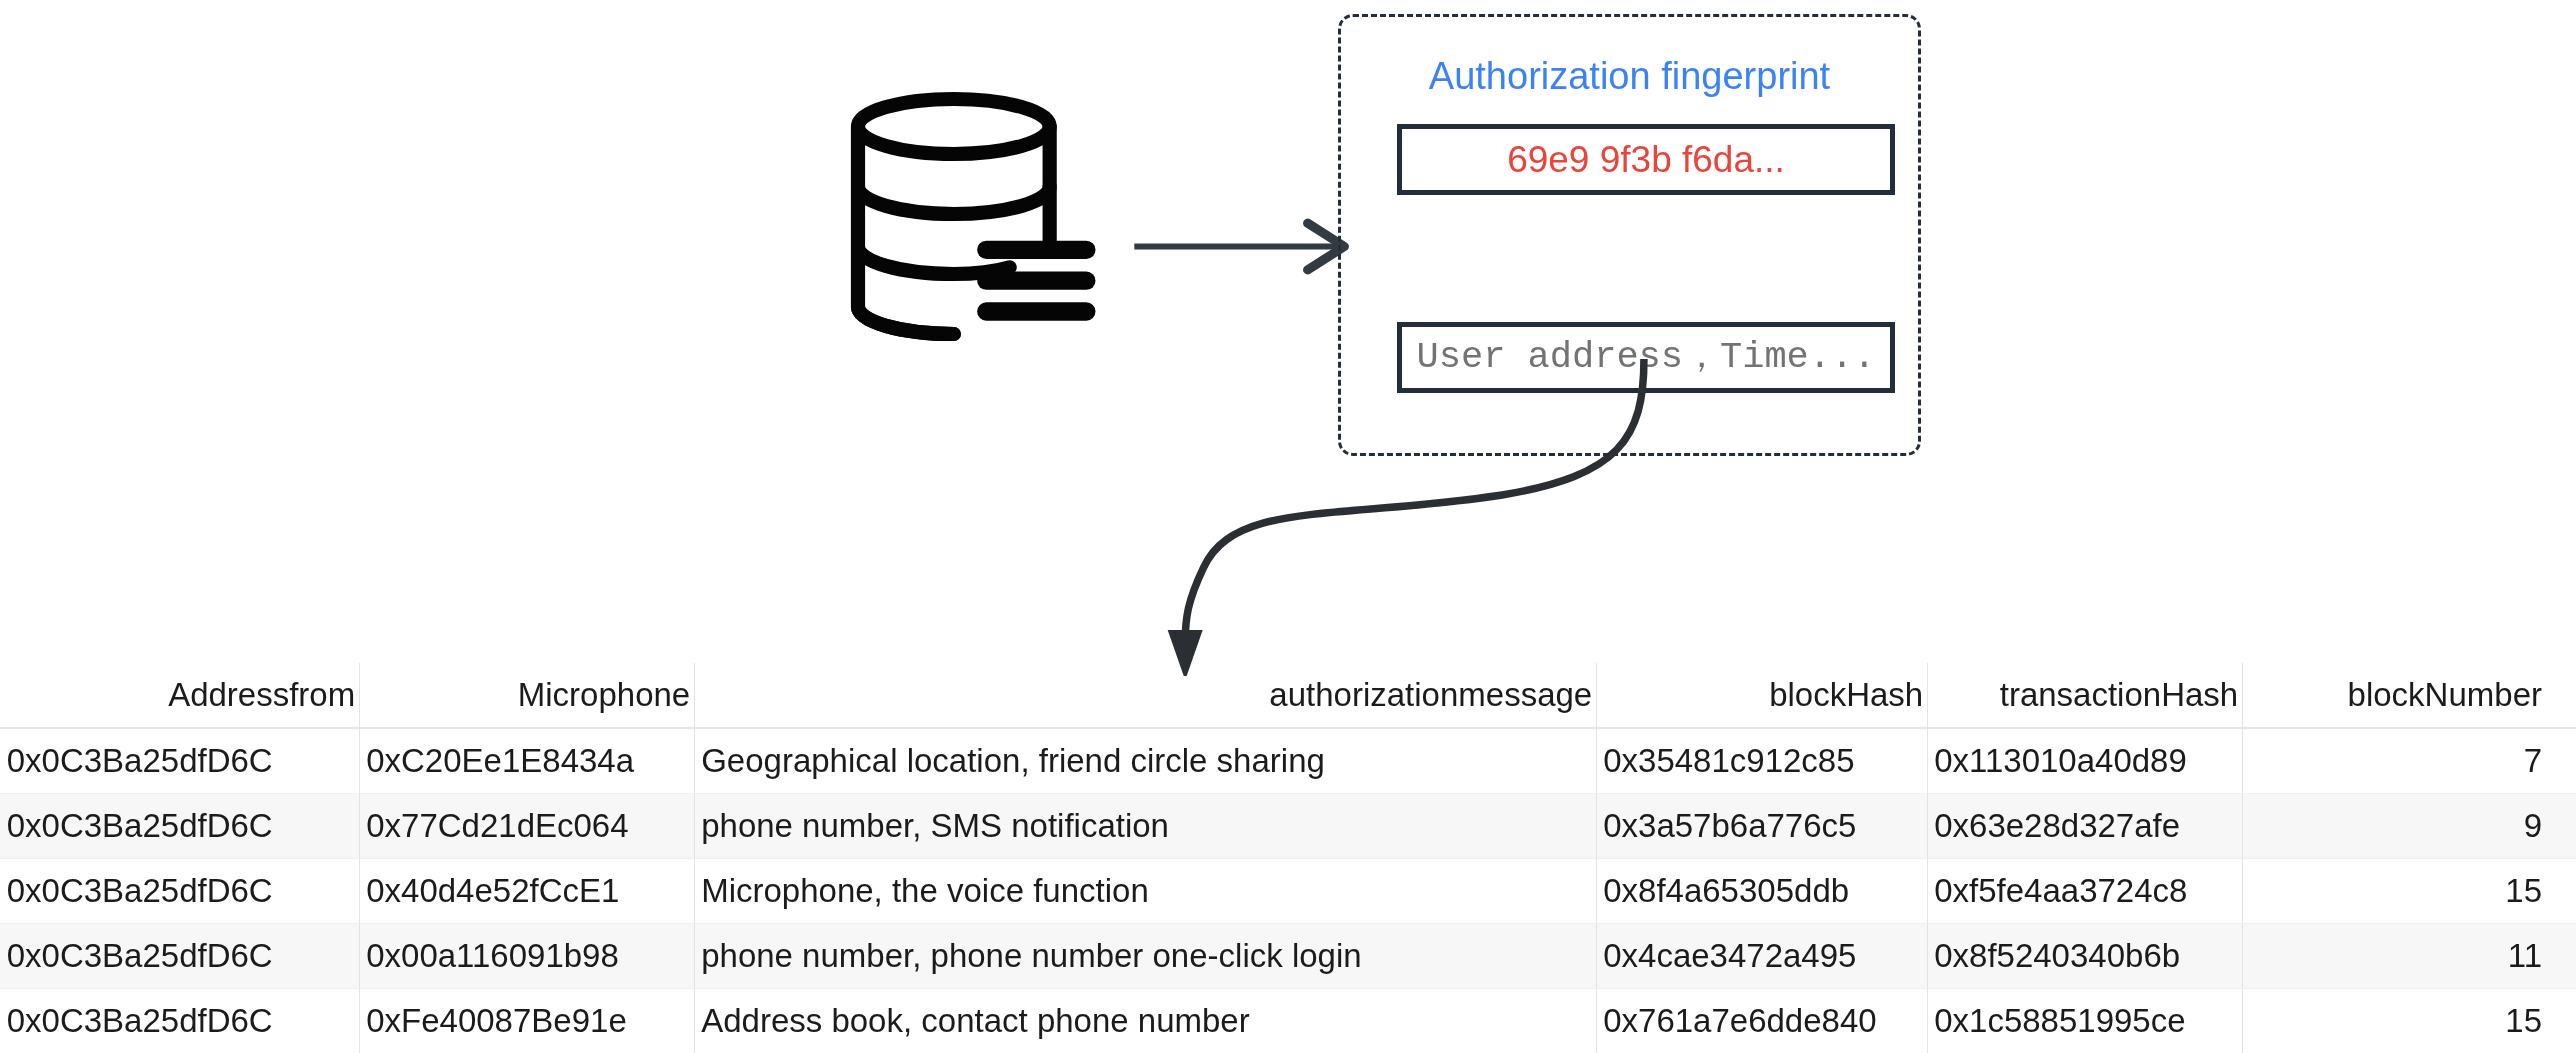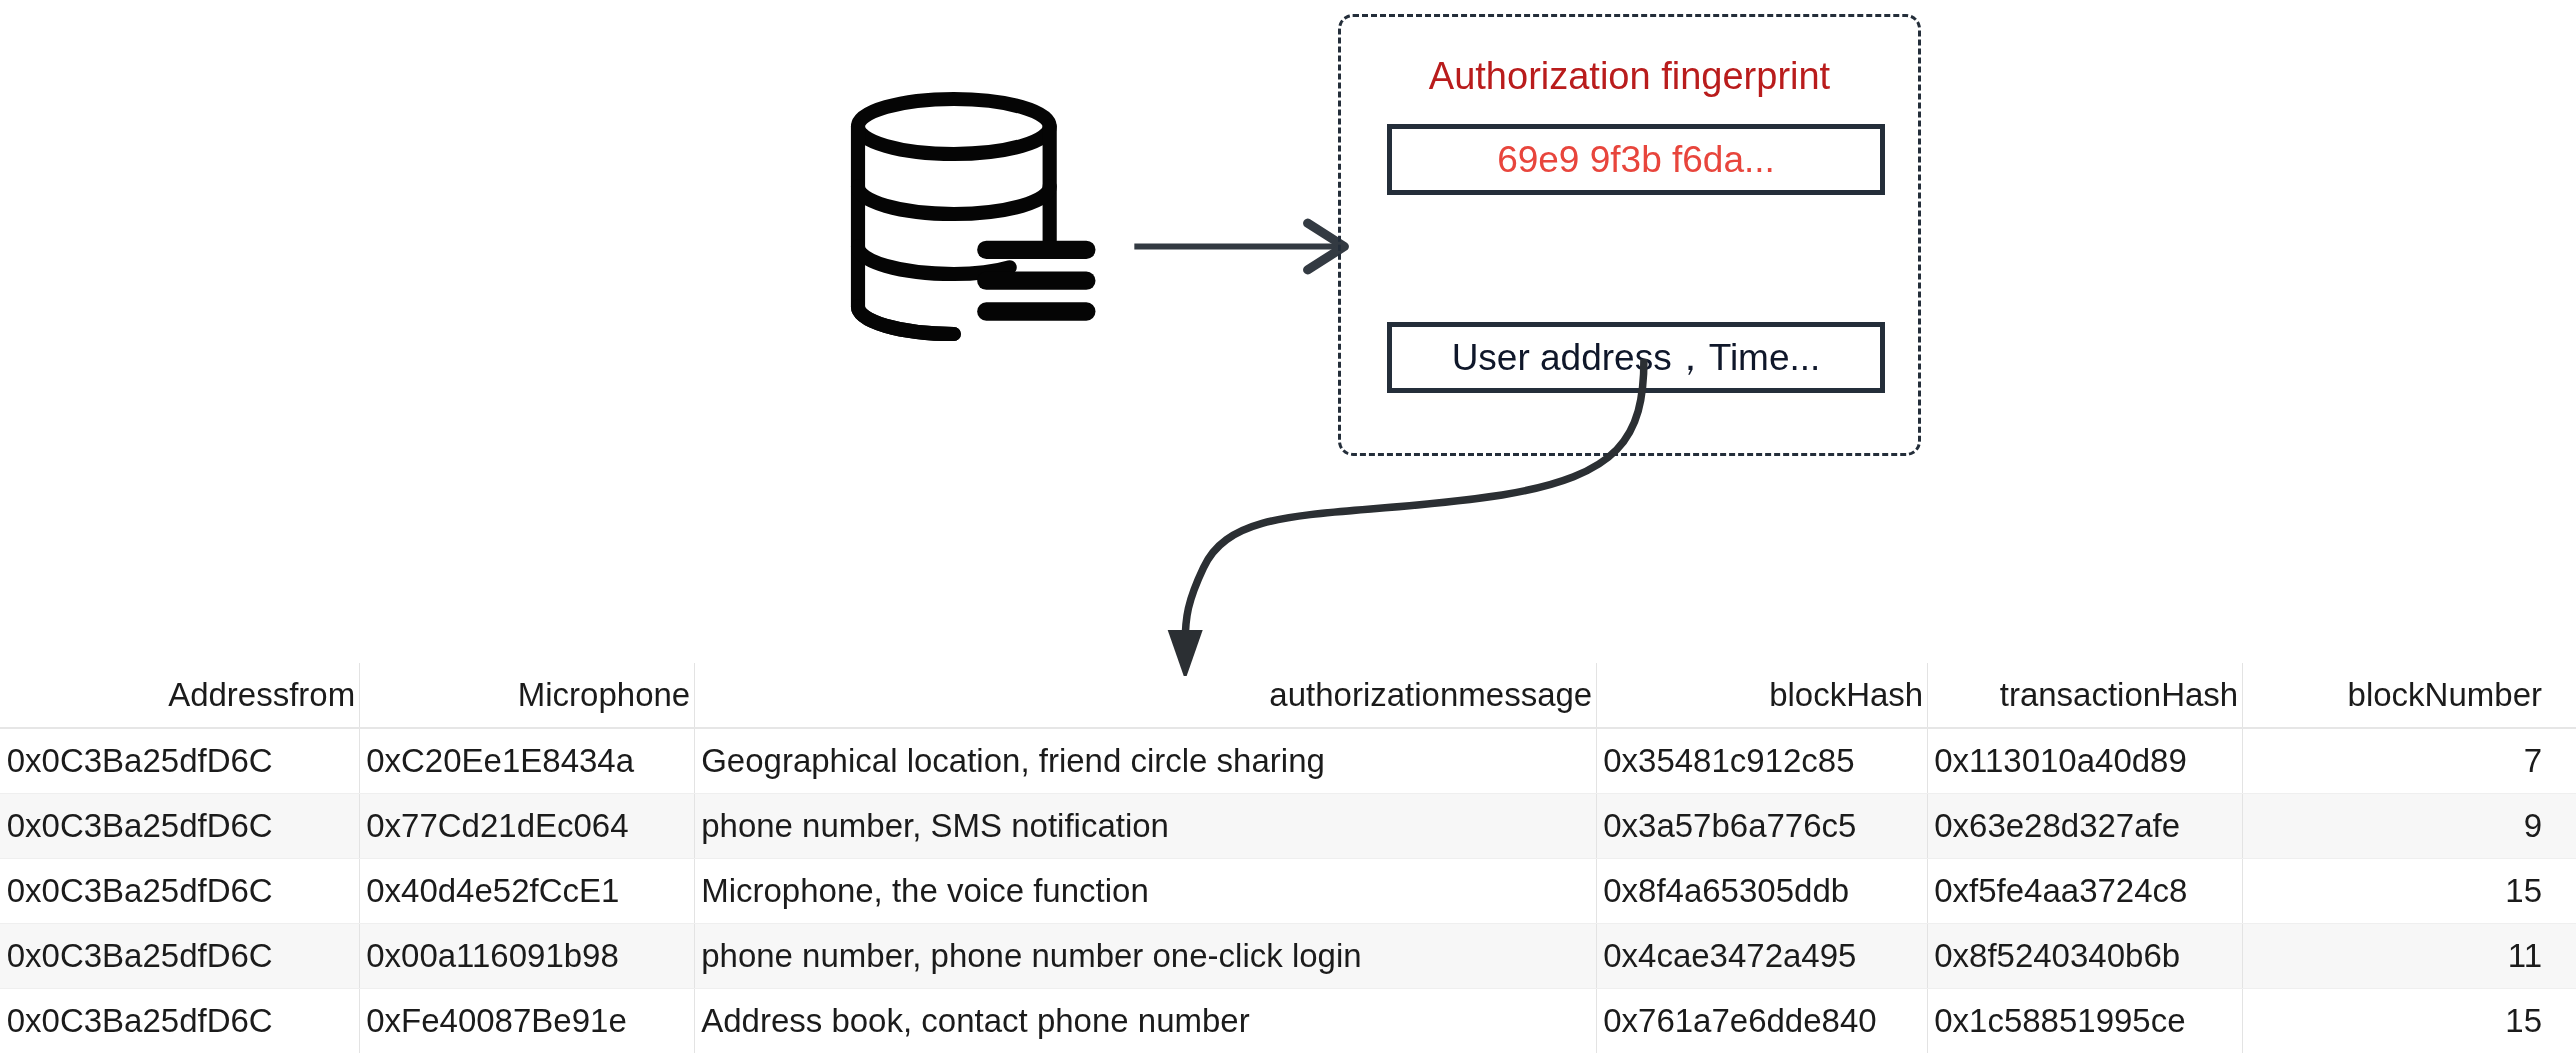--- a/index.html
+++ b/index.html
@@ -57,49 +57,49 @@
     position: absolute;
     left: 0;
     width: 100%;
     text-align: center;
     font-size: 38px;
     line-height: 1;
     white-space: nowrap;
   }
   #auth-fingerprint-label {
     top: 40px;
-    color: #b91c1c;
+    color: #3b82f6;
   }
   #auth-content-label {
     top: 231px;
     color: #1a1a1a;
   }
 
   .value-box {
     position: absolute;
-    left: 46px;
+    left: 56px;
     width: 498px;
     height: 71px;
     border: 5px solid #242e3a;
     background: #ffffff;
     box-sizing: border-box;
     display: flex;
     align-items: center;
     justify-content: center;
   }
   #fingerprint-box { top: 107px; }
   #content-box     { top: 305px; }
 
   .value-box-text {
     font-size: 37px;
     line-height: 1;
     white-space: nowrap;
   }
   #fingerprint-value { color: #e8453c; }
-  #content-value     { color: #0f172a; }
+  #content-value     { color: #737373; font-family: Liberation Mono, monospace; }
 
   
   #curve-connector {
     position: absolute;
     left: 985px;
     top: 359px;
     width: 709px;
     height: 317px;
   }
 

